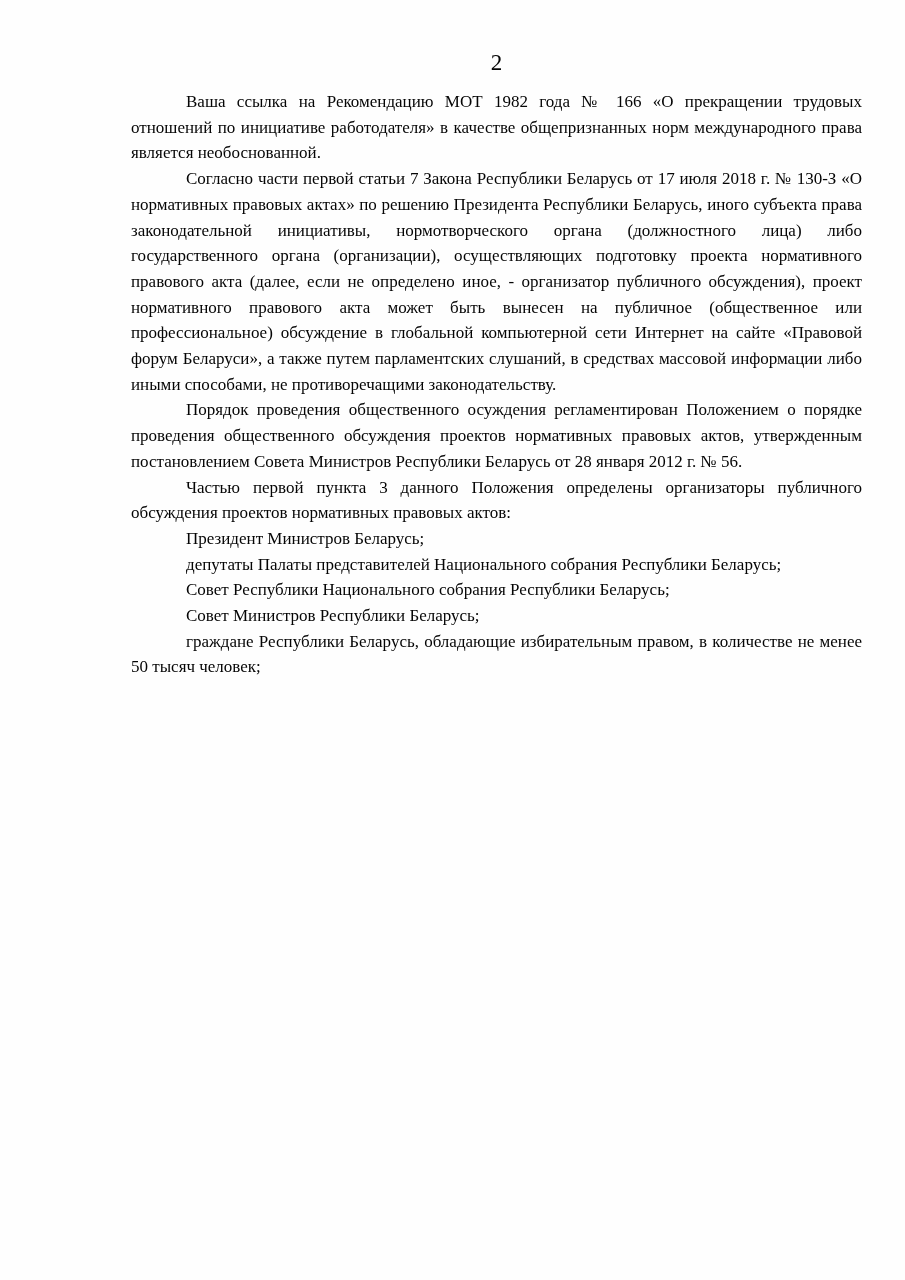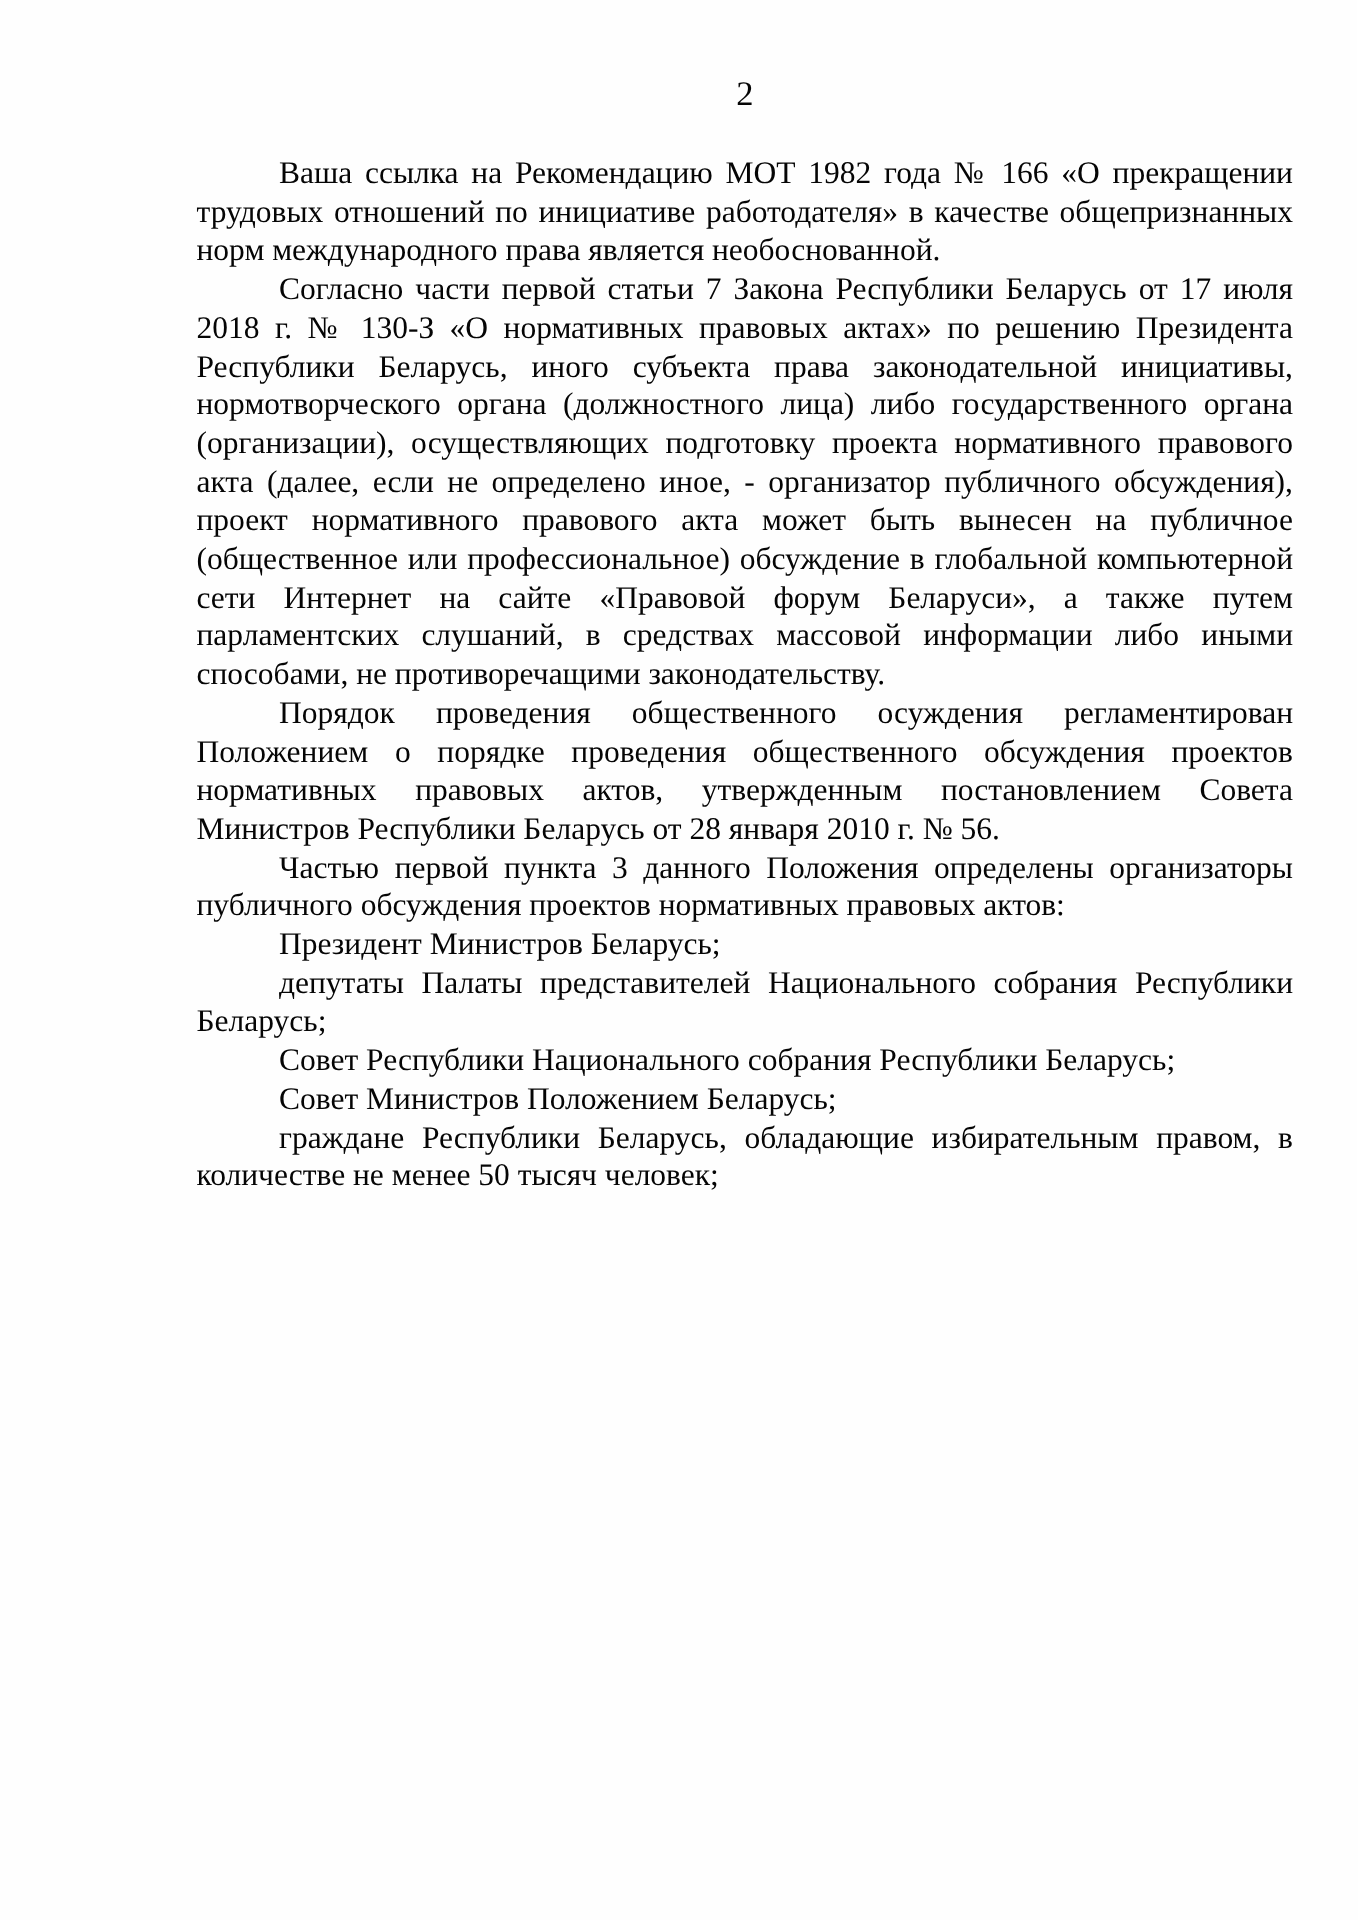--- a/index.html
+++ b/index.html
@@ -20,43 +20,43 @@
     position: absolute;
     top: 50px;
     left: 131px;
     width: 731px;
     text-align: center;
     font-size: 23px;
     line-height: 26px;
   }
   .doc-body {
     position: absolute;
-    top: 103px;
+    top: 89px;
     left: 131px;
     width: 731px;
-    font-size: 21px;
+    font-size: 17px;
     line-height: 25.7px;
     text-align: justify;
     text-align-last: left;
   }
   .doc-body p {
     margin: 0;
     padding: 0;
     text-indent: 55px;
   }
 </style>
 </head>
 <body>
 
 <div class="page">
   <div class="page-number">2</div>
   <div class="doc-body" id="doc-body">
       <p>Ваша ссылка на Рекомендацию МОТ 1982 года № 166 «О прекращении трудовых отношений по инициативе работодателя» в качестве общепризнанных норм международного права является необоснованной.</p>
       <p>Согласно части первой статьи 7 Закона Республики Беларусь от 17 июля 2018 г. № 130-З «О нормативных правовых актах» по решению Президента Республики Беларусь, иного субъекта права законодательной инициативы, нормотворческого органа (должностного лица) либо государственного органа (организации), осуществляющих подготовку проекта нормативного правового акта (далее, если не определено иное, - организатор публичного обсуждения), проект нормативного правового акта может быть вынесен на публичное (общественное или профессиональное) обсуждение в глобальной компьютерной сети Интернет на сайте «Правовой форум Беларуси», а также путем парламентских слушаний, в средствах массовой информации либо иными способами, не противоречащими законодательству.</p>
-      <p>Порядок проведения общественного осуждения регламентирован Положением о порядке проведения общественного обсуждения проектов нормативных правовых актов, утвержденным постановлением Совета Министров Республики Беларусь от 28 января 2010 г. № 56.</p>
+      <p>Порядок проведения общественного осуждения регламентирован Положением о порядке проведения общественного обсуждения проектов нормативных правовых актов, утвержденным постановлением Совета Министров Республики Беларусь от 28 января 2012 г. № 56.</p>
       <p>Частью первой пункта 3 данного Положения определены организаторы публичного обсуждения проектов нормативных правовых актов:</p>
       <p>Президент Министров Беларусь;</p>
       <p>депутаты Палаты представителей Национального собрания Республики Беларусь;</p>
       <p>Совет Республики Национального собрания Республики Беларусь;</p>
-      <p>Совет Министров Положением Беларусь;</p>
+      <p>Совет Министров Республики Беларусь;</p>
       <p>граждане Республики Беларусь, обладающие избирательным правом, в количестве не менее 50 тысяч человек;</p>
     </div>
 </div>
 
 </body></html>

